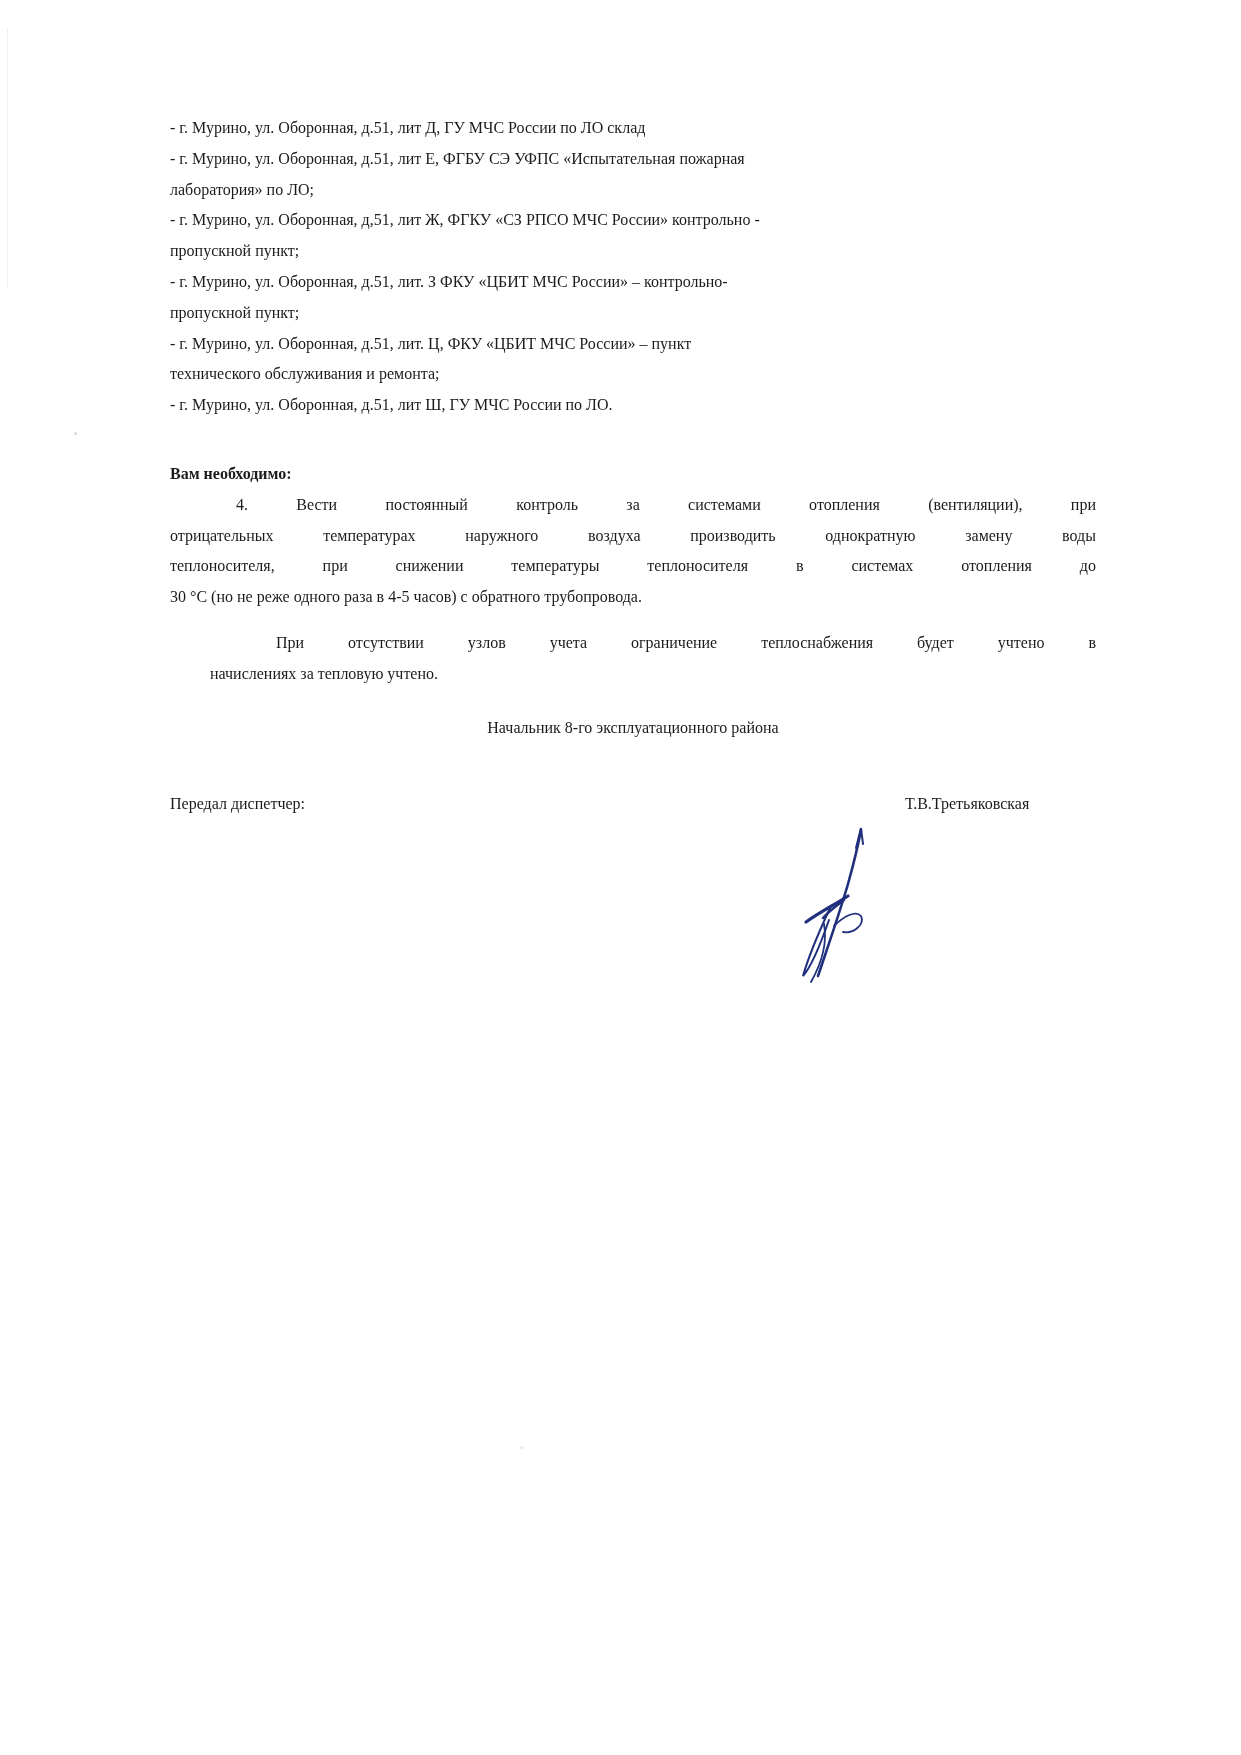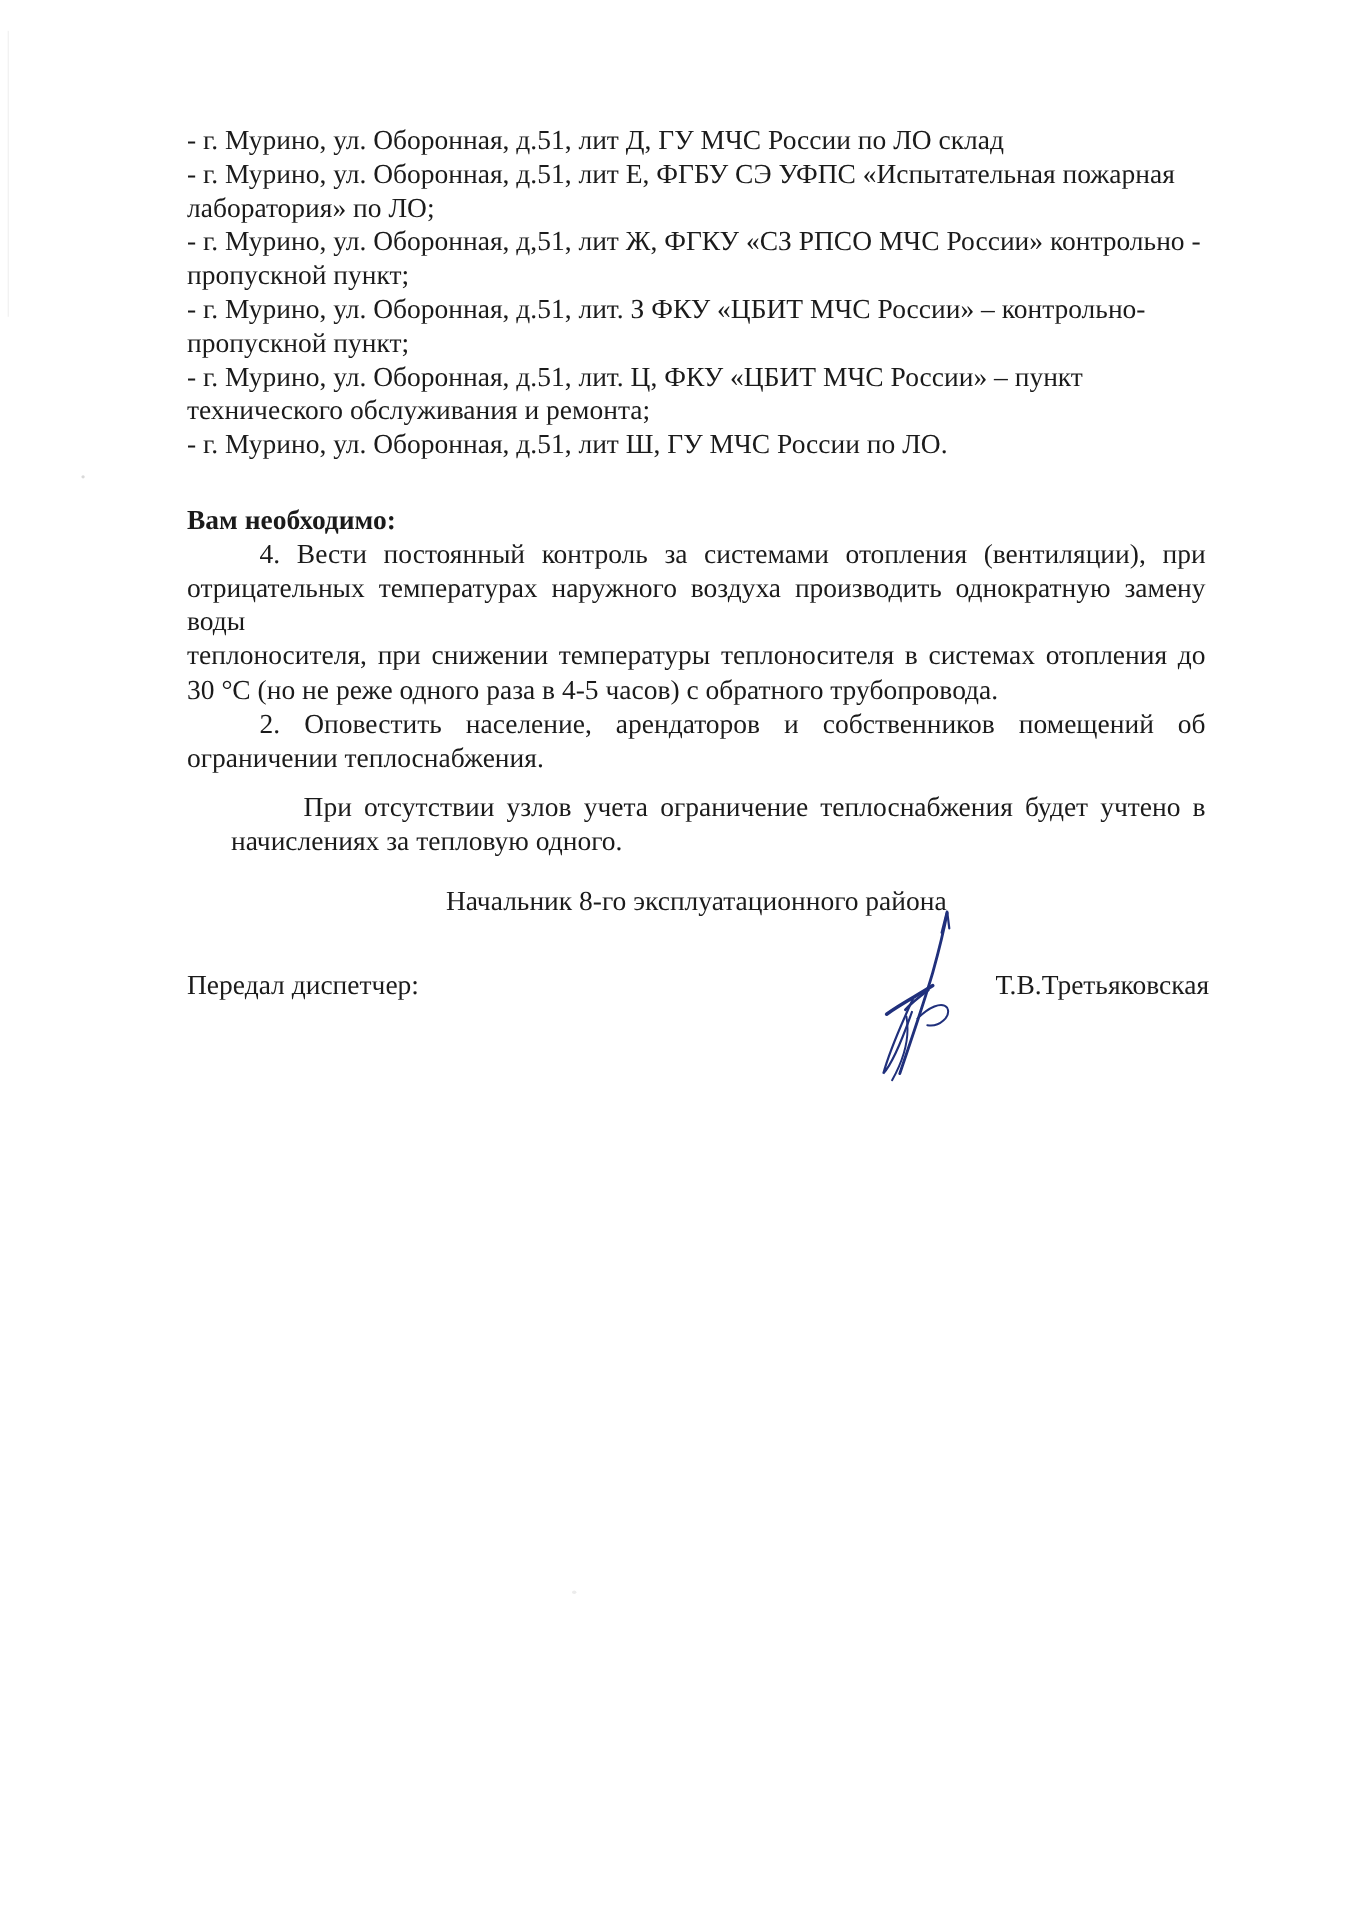--- a/index.html
+++ b/index.html
@@ -18,21 +18,21 @@
     background: #efefef;
   }
   .scan-speck-1 { position: absolute; left: 74px; top: 432px; width: 3px; height: 3px; background: #d9d9d9; border-radius: 50%; }
   .scan-speck-2 { position: absolute; left: 520px; top: 1446px; width: 4px; height: 3px; background: #ececec; border-radius: 50%; }
 
   .content {
     position: absolute;
     left: 170px;
     top: 113px;
     width: 926px;
-    font-size: 25px;
+    font-size: 16px;
     line-height: 30.8px;
   }
   .line { white-space: nowrap; }
   .block-addresses .line { text-align: left; white-space: normal; }
   .heading { font-weight: bold; margin-top: 38px; }
   .para .line { text-align: justify; text-align-last: justify; white-space: normal; }
   .para .line:first-child { text-indent: 66px; }
   .para .line:last-child { text-align: left; text-align-last: left; }
   .para-note { margin-top: 15px; margin-left: 40px; }
   .sign-row1 { margin-top: 23px; text-align: center; }
@@ -78,28 +78,24 @@
 
     <div class="heading">Вам необходимо:</div>
 
     <div class="para">
         <div class="line">4. Вести постоянный контроль за системами отопления (вентиляции), при</div>
         <div class="line">отрицательных температурах наружного воздуха производить однократную замену воды</div>
         <div class="line">теплоносителя, при снижении температуры теплоносителя в системах отопления до</div>
         <div class="line">30 °С (но не реже одного раза в 4-5 часов) с обратного трубопровода.</div>
       </div>
 
-    <div class="para">
-        <div class="line">2. Оповестить население, арендаторов и собственников помещений об</div>
-        <div class="line">ограничении теплоснабжения.</div>
-      </div>
 
     <div class="para para-note">
         <div class="line">При отсутствии узлов учета ограничение теплоснабжения будет учтено в</div>
-        <div class="line">начислениях за тепловую одного.</div>
+        <div class="line">начислениях за тепловую учтено.</div>
       </div>
 
     <div class="sign-row sign-row1">
       <span>Начальник 8-го эксплуатационного района</span>
     </div>
 
 
     <div class="sign-row dispatcher-row">
       <span>Передал диспетчер:</span>
       <span class="sign-name">Т.В.Третьяковская</span>

